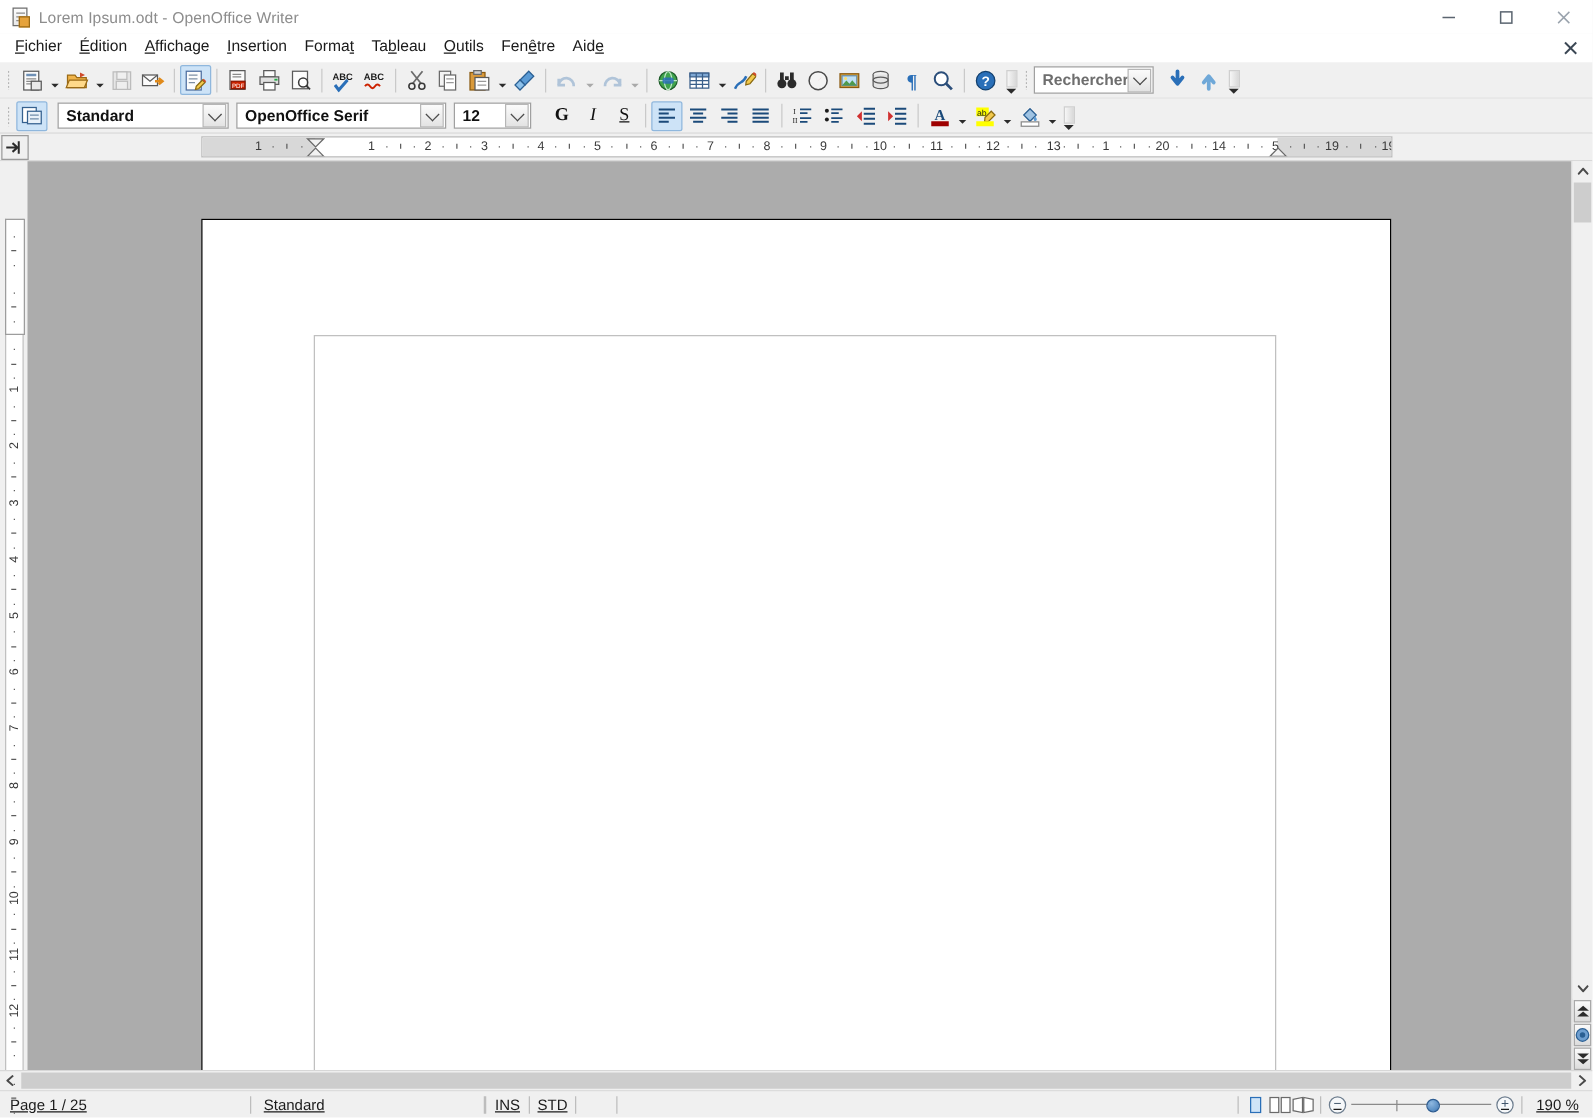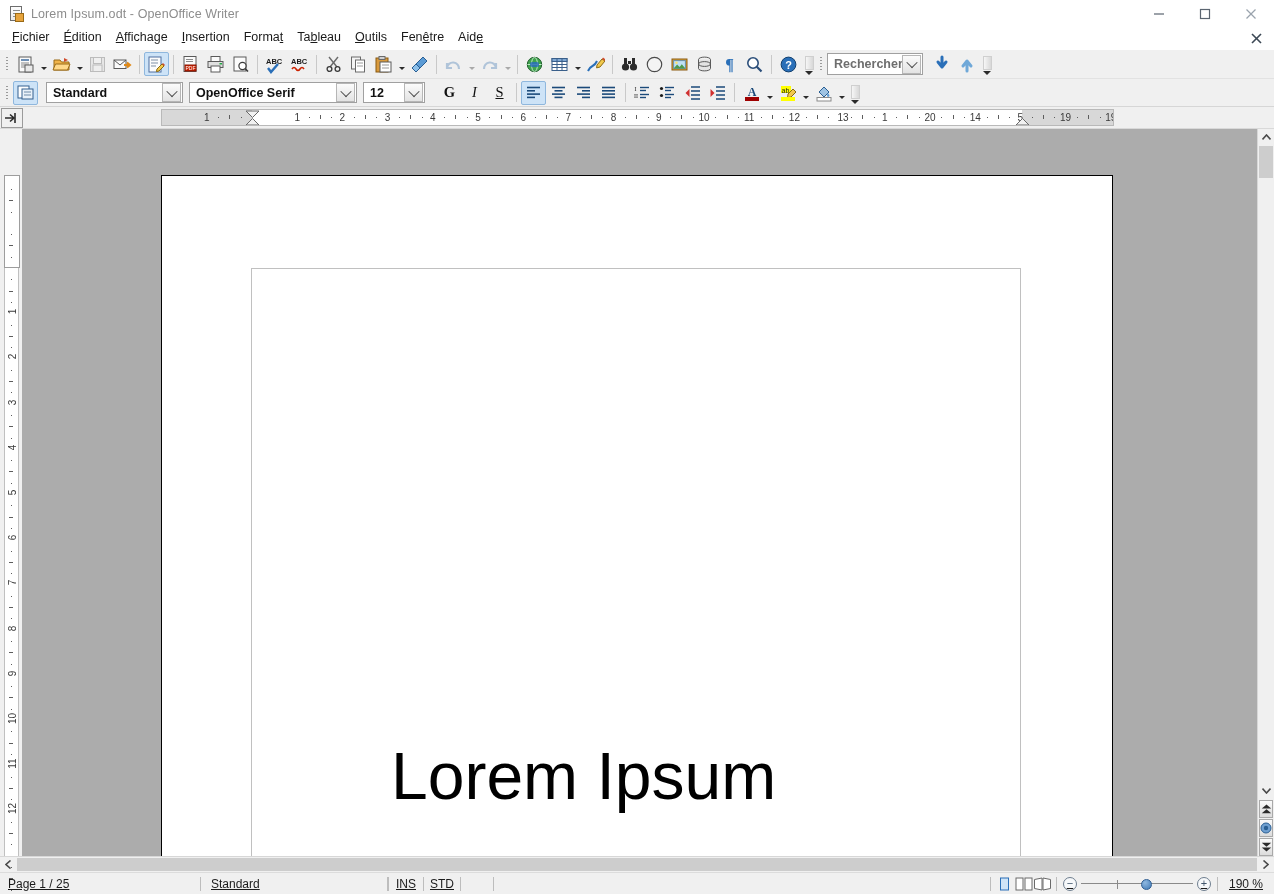--- a/index.html
+++ b/index.html
@@ -962,21 +962,20 @@
           <div class="vdot" style="top: 715.3px;"></div>
           <div class="vhalf" style="top: 749.2px;"></div>
           <div class="vdot" style="top: 737.9px;"></div>
           <div class="vdot" style="top: 760.5px;"></div>
         </div>
     </div>
 
     <div class="canvas">
       <div class="page" style="left:139px; top:46px; width:952px; height:1230px;">
         <div class="textframe" style="left:89px; top:92px; width:770px; height:1050px;"></div>
-        <div class="doctitle" style="left:229px; top:560px; font-size:66px; line-height:80px;">Lorem Ipsum</div>
       </div>
     </div>
 
     <div class="vscroll">
       <div class="sb-arrow">
         <svg width="9" height="7" viewBox="0 0 9 7">
             <path d="M0.5 5.5 L4.5 1 L8.5 5.5" fill="none" stroke="#4a4a4a" stroke-width="1.6"></path>
           </svg>
       </div>
       <div class="sb-track">

